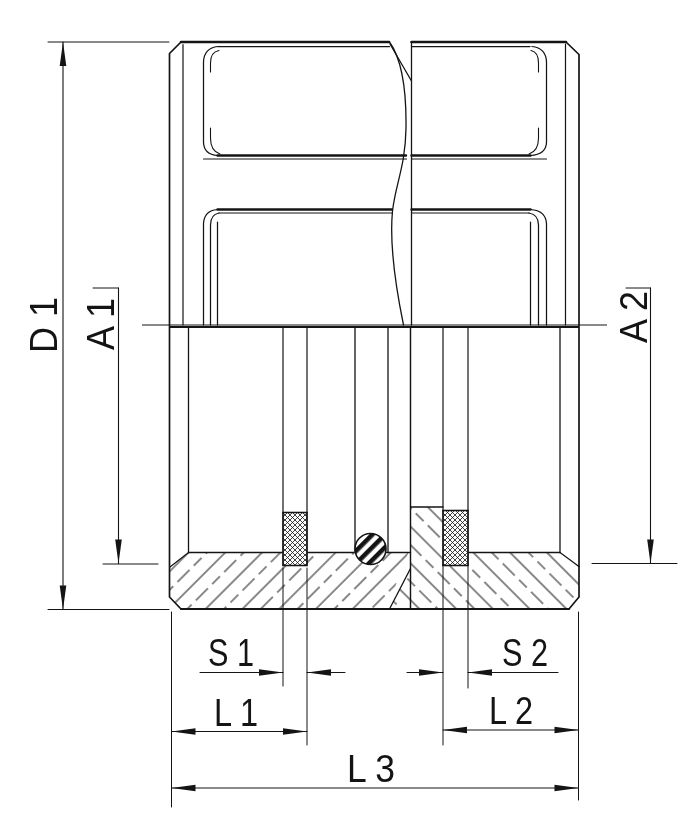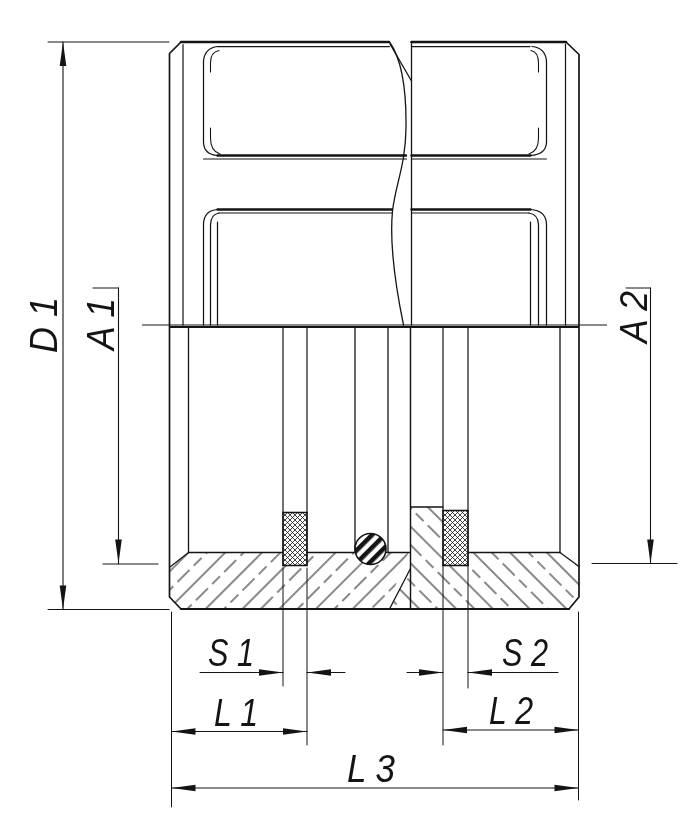--- a/index.html
+++ b/index.html
@@ -6,21 +6,20 @@
     margin: 0;
     padding: 0;
     background: #ffffff;
   }
   .stage {
     position: relative;
     width: 680px;
     height: 820px;
     background: #ffffff;
     overflow: hidden;
-    font-style: italic;
   }
   svg { display: block; }
   .dim-label {
     font-family: "Liberation Sans", "DejaVu Sans", sans-serif;
     font-size: 39px;
     font-weight: 400;
     fill: #141414;
   }
 </style>
 </head>

